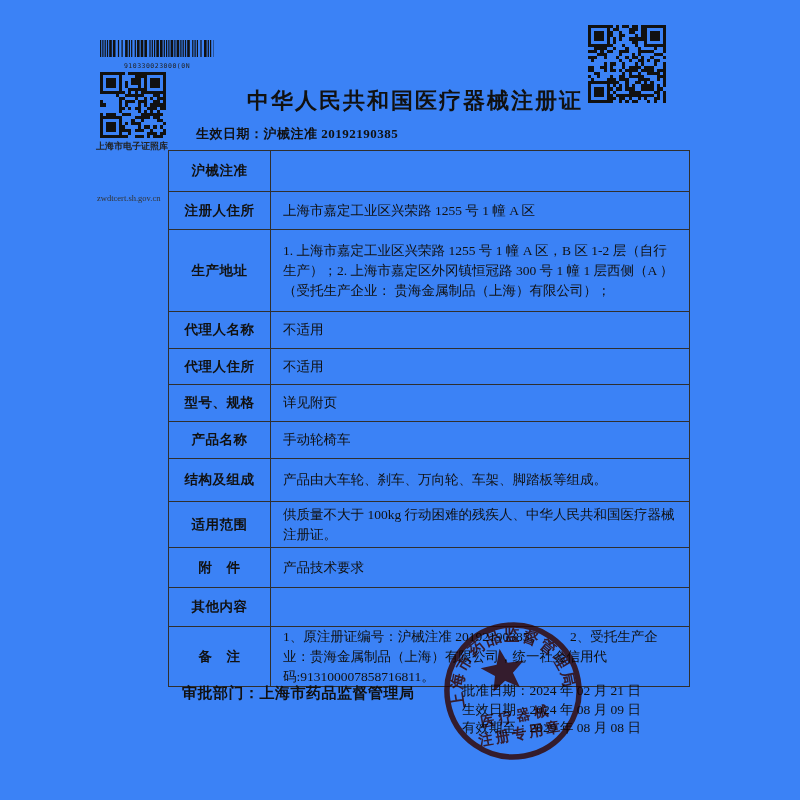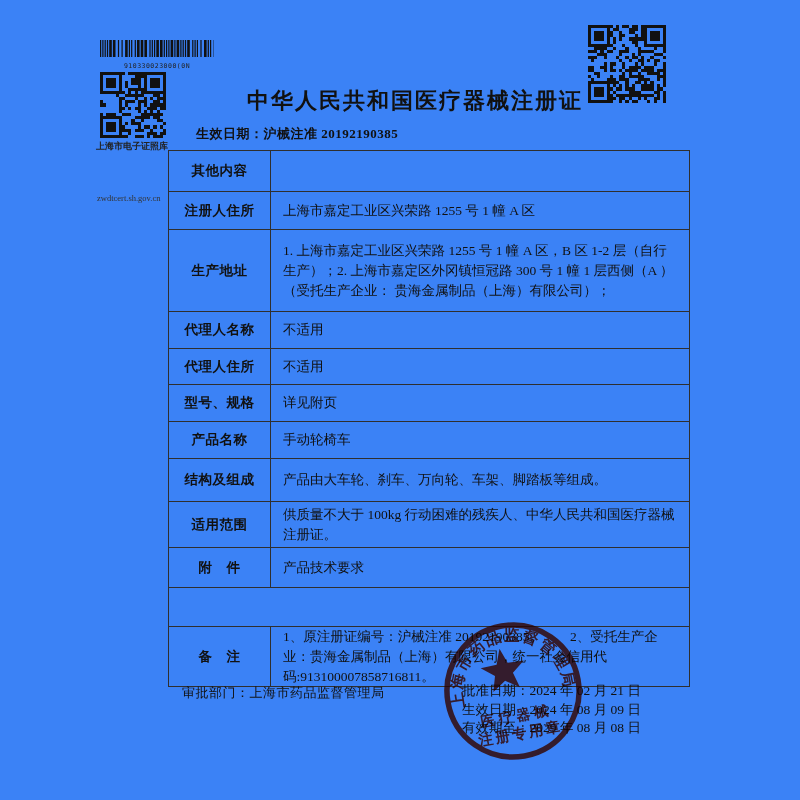--- a/index.html
+++ b/index.html
@@ -35,21 +35,21 @@
     font-weight:bold;font-size:13.5px;letter-spacing:.5px;color:#111;}
   .tvalue{flex:1;display:flex;align-items:center;padding:2px 10px 2px 12px;
     font-family:"Liberation Serif",serif;font-size:13.5px;line-height:20px;color:#111;}
   .trow:nth-child(1){height:40px}.trow:nth-child(2){height:38px}
   .trow:nth-child(3){height:82px}.trow:nth-child(4){height:37px}
   .trow:nth-child(5){height:36px}.trow:nth-child(6){height:37px}
   .trow:nth-child(7){height:37px}.trow:nth-child(8){height:43px}
   .trow:nth-child(9){height:46px}.trow:nth-child(10){height:40px}
   .trow:nth-child(11){height:39px}.trow:nth-child(12){height:60px}
   
-  .approval{position:absolute;left:182px;top:684px;font-weight:normal;font-size:13px;
+  .approval{position:absolute;left:182px;top:684px;font-weight:bold;font-size:15px;
     letter-spacing:.5px;color:#111;}
   .dates{position:absolute;left:462px;top:682px;font-family:"Liberation Serif",serif;
     font-size:13.5px;color:#111;line-height:18.5px;white-space:nowrap;}
   
   .seal{position:absolute;left:433px;top:611px;width:160px;height:160px;
     mix-blend-mode:multiply;opacity:.92;pointer-events:none;}
 </style>
 </head>
 <body>
 
@@ -680,21 +680,21 @@
 
   <div class="ecert1">上海市电子证照库</div>
   <div class="ecert2">zwdtcert.sh.gov.cn</div>
 
   <div class="title">中华人民共和国医疗器械注册证</div>
 
   <div class="certno"><span>生效日期：</span><span>沪械注准 20192190385</span></div>
 
   <div class="cert-table">
     <div class="trow">
-      <div class="tlabel">其他内容</div>
+      <div class="tlabel">沪械注准</div>
     </div>
     <div class="trow">
       <div class="tlabel">注册人住所</div>
       <div class="tvalue">上海市嘉定工业区兴荣路 1255 号 1 幢 A 区</div>
     </div>
     <div class="trow">
       <div class="tlabel">生产地址</div>
       <div class="tvalue">1. 上海市嘉定工业区兴荣路 1255 号 1 幢 A 区，B 区 1-2 层（自行生产）；2. 上海市嘉定区外冈镇恒冠路 300 号 1 幢 1 层西侧（A ）（受托生产企业： 贵海金属制品（上海）有限公司）；</div>
     </div>
     <div class="trow">
@@ -719,20 +719,21 @@
     </div>
     <div class="trow">
       <div class="tlabel">适用范围</div>
       <div class="tvalue">供质量不大于 100kg 行动困难的残疾人、中华人民共和国医疗器械注册证。</div>
     </div>
     <div class="trow">
       <div class="tlabel">附　件</div>
       <div class="tvalue">产品技术要求</div>
     </div>
     <div class="trow">
+      <div class="tlabel">其他内容</div>
       <div class="tvalue"></div>
     </div>
     <div class="trow">
       <div class="tlabel">备　注</div>
       <div class="tvalue">1、原注册证编号：沪械注准 20192190385。　　2、受托生产企业：贵海金属制品（上海）有限公司，统一社会信用代码:913100007858716811。</div>
     </div>
   </div>
 
   <div class="approval"><span>审批部门：</span><span>上海市药品监督管理局</span></div>
 

